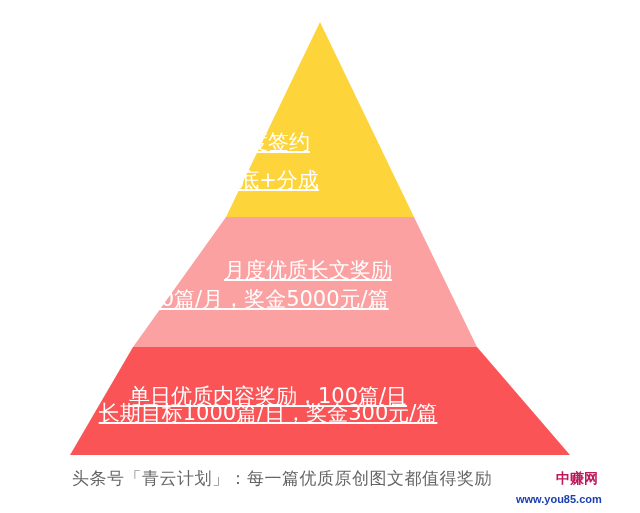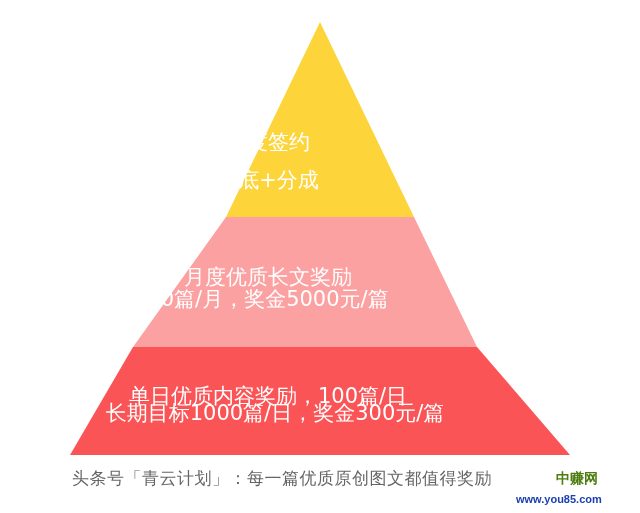--- a/index.html
+++ b/index.html
@@ -1,37 +1,37 @@
 <!DOCTYPE html>
 <html><head>
 <meta charset="utf-8">
 <style>
   html, body { margin:0; padding:0; }
   body { width:640px; height:513px; background:#ffffff; position:relative; overflow:hidden;
          font-family:"DejaVu Sans", sans-serif; }
   svg.pyr { position:absolute; left:0; top:0; }
   .lbl { position:absolute; left:0; width:536px; text-align:center; color:#ffffff;
-         font-size:21px; line-height:27px; }
+         font-size:21px; line-height:27px;text-decoration:underline; }
   .caption { position:absolute; left:72px; top:467px; font-size:17px; color:#666666; letter-spacing:0.5px;text-align:center; }
-  .wm1 { position:absolute; left:556px; top:470px; font-size:14px; color:#4d7c0f; font-weight:bold; }
+  .wm1 { position:absolute; left:556px; top:470px; font-size:14px; color:#be185d; font-weight:bold; }
   .wm2 { position:absolute; left:516px; top:493px; font-size:11px; color:#1a3fb0; font-weight:bold; font-family:"Liberation Sans", sans-serif; }
 </style>
 </head>
 <body>
 
 <svg class="pyr" width="640" height="513">
   <polygon points="320,22 414,217 226,217" fill="#FDD43A"></polygon>
   <polygon points="226,217 414,217 477,347 133,347" fill="#FCA1A1"></polygon>
   <polygon points="133,347 477,347 570,455 70,455" fill="#FA5456"></polygon>
 </svg>
 
 <div class="lbl" style="top:129px;">年度签约</div>
 <div class="lbl" style="top:159px;margin-top:8px;">保底+分成</div>
 
-<div class="lbl" style="top:264px;">月度优质长文奖励</div>
+<div class="lbl" style="top:257px;margin-left:40px;">月度优质长文奖励</div>
 <div class="lbl" style="top:286px;">20篇/月，奖金5000元/篇</div>
 
 <div class="lbl" style="top:383px;">单日优质内容奖励，100篇/日</div>
-<div class="lbl" style="top:400px;padding-left:7px;">长期目标1000篇/日，奖金300元/篇</div>
+<div class="lbl" style="top:400px;">长期目标1000篇/日，奖金300元/篇</div>
 
 <div class="caption">头条号「青云计划」：每一篇优质原创图文都值得奖励</div>
 <div class="wm1">中赚网</div>
 <div class="wm2">www.you85.com</div>
 
 </body></html>

